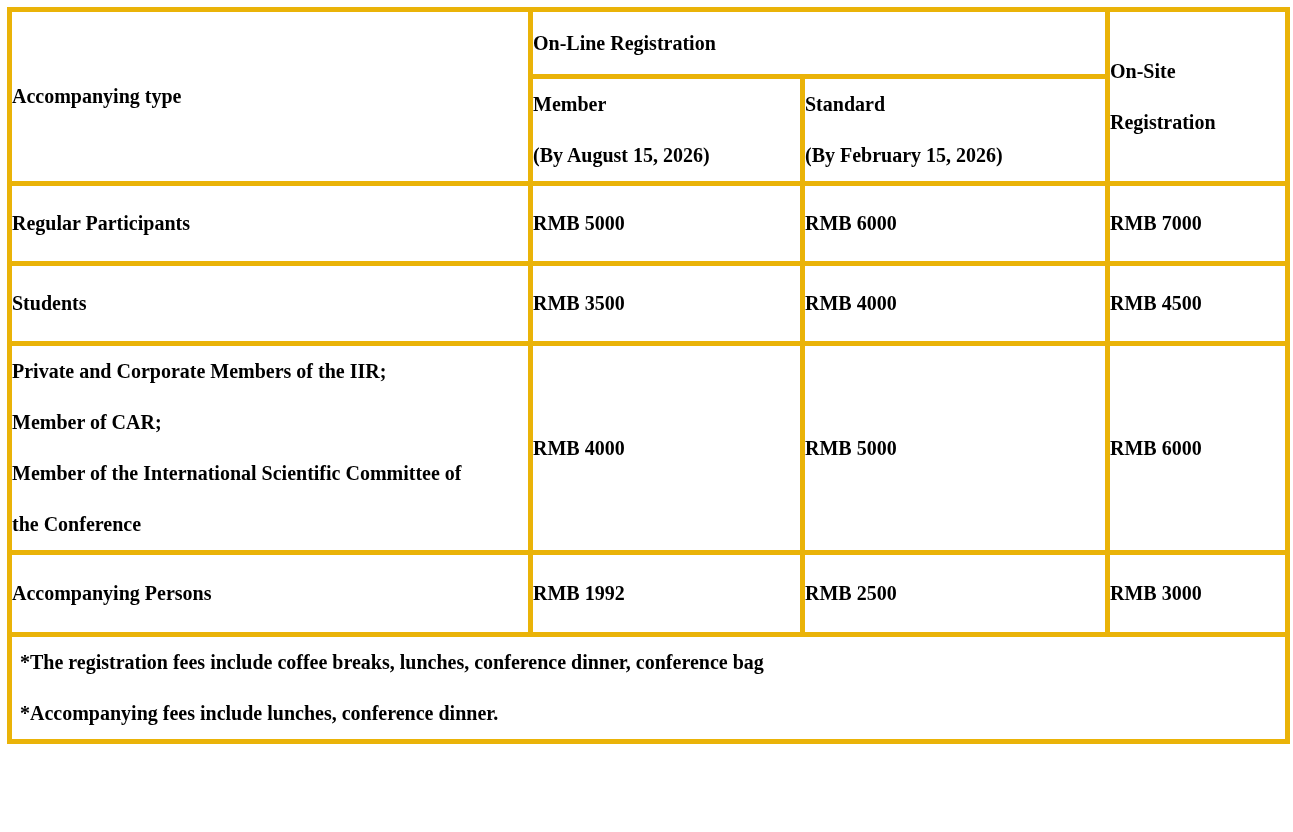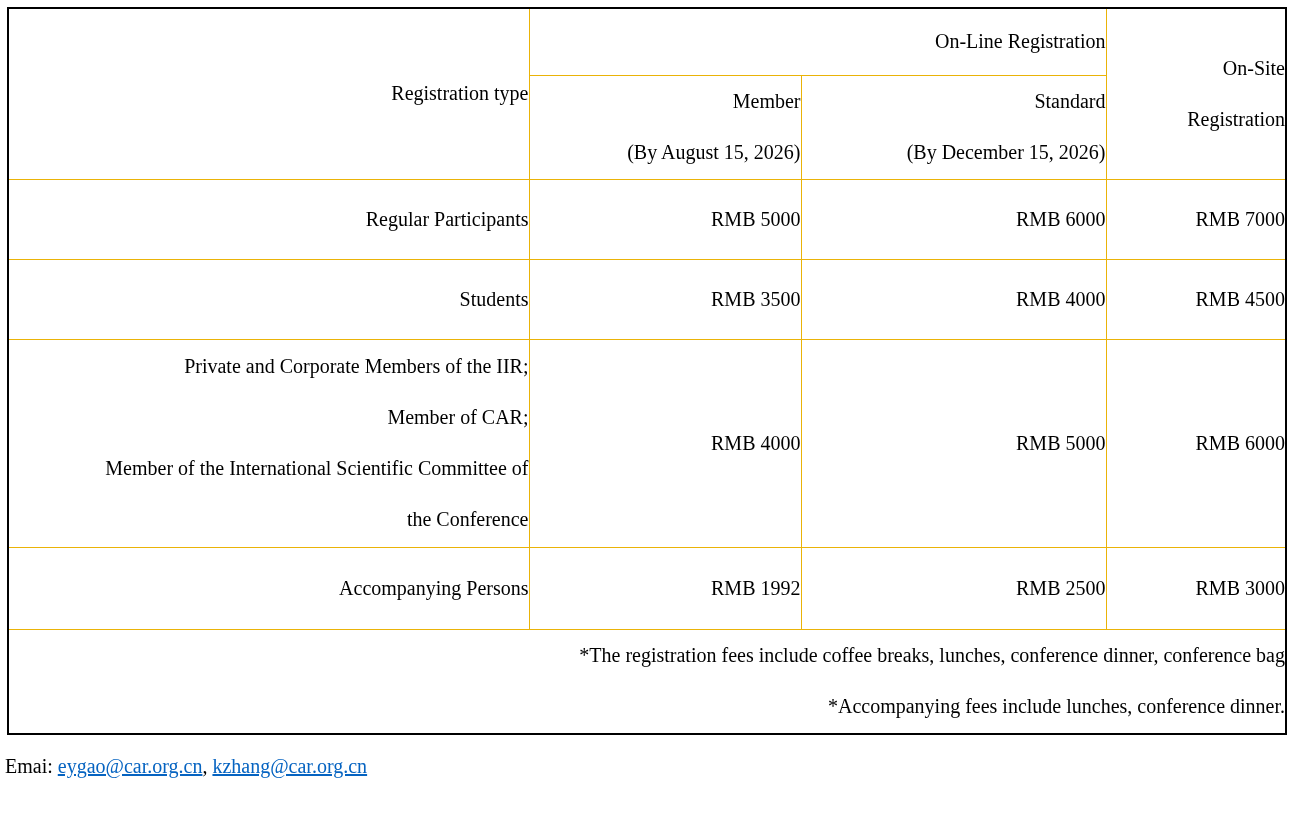--- a/index.html
+++ b/index.html
@@ -16,24 +16,24 @@
   }
   table.fee-table {
     border-collapse: collapse;
     table-layout: fixed;
     margin-left: 3px;
     margin-top: 4px;
     width: 1280px;
     border: 2px solid #000000;
   }
   table.fee-table td, table.fee-table th {
-    border: 1px solid #eab308;
-    text-align: right;
+    border: 5px solid #eab308;
+    text-align: left;
     vertical-align: middle;
-    font-weight: normal;
+    font-weight: bold;
     overflow: hidden;
   }
   th.hdr { font-weight: bold; }
   .dbl { line-height: 51px; }      
   tr.hrow1 { height: 67px; }
   tr.hrow2 { height: 104px; }
   tr.r-regular, tr.r-students { height: 80px; }
   tr.r-members { height: 208px; }
   tr.r-accomp { height: 82px; }
   tr.r-notes { height: 105px; }
@@ -64,36 +64,36 @@
   <table class="fee-table">
     <colgroup>
       <col style="width:521px">
       <col style="width:272px">
       <col style="width:305px">
       <col style="width:180px">
     </colgroup>
 
     <tbody>
         <tr class="hrow1">
-      <th class="hdr" rowspan="2">Registration type</th>
+      <th class="hdr" rowspan="2">Accompanying type</th>
       <th class="hdr" colspan="2">On-Line Registration</th>
       <th class="hdr dbl" rowspan="2">
         <div>On-Site</div>
         <div>Registration</div>
       </th>
     </tr>
 
     <tr class="hrow2">
       <th class="hdr dbl">
         <div>Member</div>
         <div>(By August 15, 2026)</div>
       </th>
       <th class="hdr dbl">
         <div>Standard</div>
-        <div>(By December 15, 2026)</div>
+        <div>(By February 15, 2026)</div>
       </th>
     </tr>
 
     <tr class="r-regular">
       <td>Regular Participants</td>
       <td>RMB 5000</td>
       <td>RMB 6000</td>
       <td>RMB 7000</td>
     </tr>
 
@@ -126,15 +126,14 @@
     <tr class="r-notes">
       <td class="notes-cell dbl" colspan="4">
         <div>*The registration fees include coffee breaks, lunches, conference dinner, conference bag</div>
         <div>*Accompanying fees include lunches, conference dinner.</div>
       </td>
     </tr>
   </tbody>
     </table>
 
 
-  <p class="email-line"><span>Emai: </span><a class="email-link" style="color: rgb(5, 99, 193);">eygao@car.org.cn</a><span>, </span><a class="email-link" style="color: rgb(5, 99, 193);">kzhang@car.org.cn</a></p>
 
 </div>
 
 </body></html>

